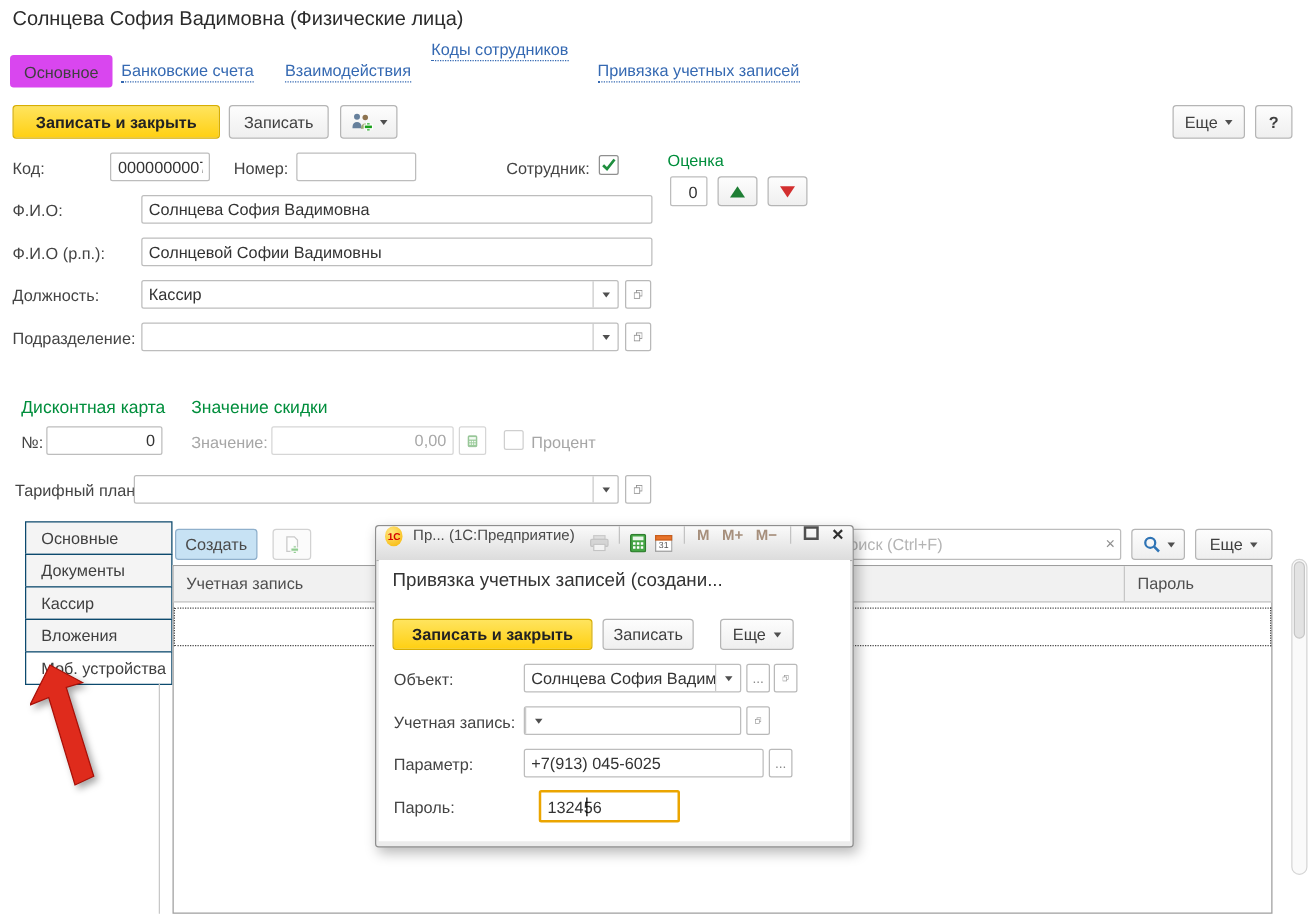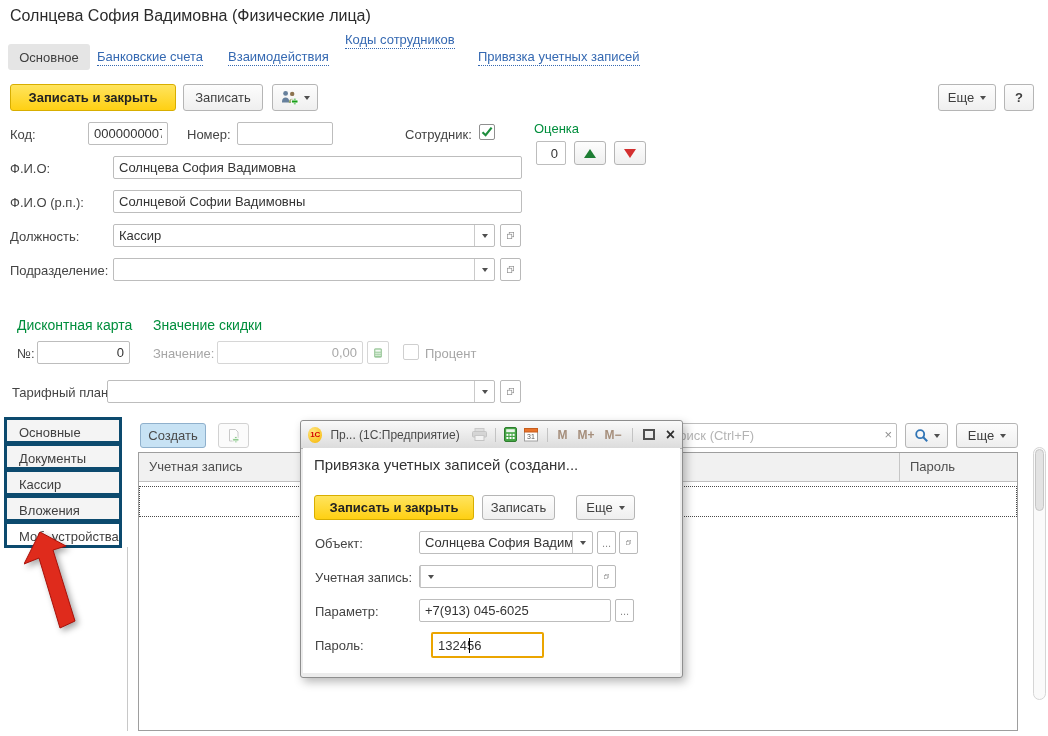--- a/index.html
+++ b/index.html
@@ -17,34 +17,34 @@
   .btn{box-sizing:border-box;border:1px solid #b5b5b5;border-radius:3px;background:linear-gradient(#fdfdfd,#efefef);
        font-family:inherit;font-size:13px;color:#3f3f3f;display:flex;align-items:center;justify-content:center;cursor:pointer;white-space:nowrap}
   .btn-yellow{background:linear-gradient(#ffe45e,#ffd013);border-color:#d8ae00;font-weight:bold;color:#222}
   .tri{display:inline-block;width:0;height:0;border-left:3.5px solid transparent;border-right:3.5px solid transparent;border-top:4px solid #4f4f4f}
   .combo{box-sizing:border-box;display:flex;border:1px solid #bdbdbd;border-radius:2px;background:#fff;height:23px}
   .combo .val{flex:1;padding:3px 5px 0 5px;font-size:13px;color:#333;white-space:nowrap;overflow:hidden}
   .combo .dd{width:19px;border-left:1px solid #cacaca;display:flex;align-items:center;justify-content:center;cursor:pointer}
   .sqbtn{box-sizing:border-box;border:1px solid #b9b9b9;border-radius:2px;background:#fff;display:flex;align-items:center;justify-content:center;cursor:pointer;font-size:11px;color:#555}
   .chk{box-sizing:border-box;width:16px;height:16px;border:1px solid #8f8f8f;border-radius:2px;background:#fff;display:flex;align-items:center;justify-content:center}
   .chk-dis{border-color:#cfcfcf}
-  .side-tab{box-sizing:border-box;position:absolute;left:4px;width:118px;height:27px;border:3px solid #0c4a6e;
+  .side-tab{box-sizing:border-box;position:absolute;left:20px;width:118px;height:27px;border:1px solid #0c4a6e;
             background:#f4f4f4;line-height:25px;padding-left:12px;color:#3f3f3f;cursor:pointer;white-space:nowrap}
   .side-tab.active{background:#fff}
   .hdr-cell{box-sizing:border-box;line-height:27px;padding-left:10px;color:#4f4f4f;white-space:nowrap;overflow:hidden}
   .sep{width:1px;height:14px;background:#c3c3c3}
   .titlebar-ico{display:flex;align-items:center;justify-content:center}
   .memtxt{font-size:12px;font-weight:bold;color:#a68f7c;letter-spacing:0}
 </style>
 </head>
 <body>
 
 <div class="abs" style="left:10px;top:7px;font-size:16px;color:#2b2b2b;white-space:nowrap">Солнцева София Вадимовна (Физические лица)</div>
 
-<div class="abs" style="left:8px;top:44px;width:82px;height:26px;background:#e5e5e5;border-radius:3px;
+<div class="abs" style="left:8px;top:44px;width:82px;height:26px;background:#d946ef;border-radius:3px;
      display:flex;align-items:center;justify-content:center">Основное</div>
 <a class="link abs" style="left:97px;top:49px">Банковские счета</a>
 <a class="link abs" style="left:228px;top:49px">Взаимодействия</a>
 <a class="link abs" style="left:345px;top:32px">Коды сотрудников</a>
 <a class="link abs" style="left:478px;top:49px">Привязка учетных записей</a>
 
 <button class="btn btn-yellow abs" style="left:10px;top:84px;width:166px;height:27px">Записать и закрыть</button>
 <button class="btn abs" style="left:183px;top:84px;width:80px;height:27px">Записать</button>
 <button class="btn abs" style="left:272px;top:84px;width:46px;height:27px;gap:5px">
   <span style="display:flex">
@@ -204,21 +204,21 @@
 </div>
 
 <div class="abs" style="left:1033px;top:447px;width:13px;height:253px;box-sizing:border-box;border:1px solid #d5d5d5;border-radius:7px;background:#fafafa">
   <div style="box-sizing:border-box;margin:1px;width:9px;height:62px;border:1px solid #c6c6c6;border-radius:5px;background:#e3e3e3"></div>
 </div>
 
 <div class="abs" style="left:300px;top:420px;width:381px;height:256px;z-index:5;background:#ececec;border:1px solid #8e8e8e;
      border-radius:3px;box-shadow:3px 4px 10px rgba(0,0,0,.28)">
 
   <div style="height:27px;background:linear-gradient(#fafafa,#dcdcdc);border-bottom:1px solid #b0b0b0;border-radius:3px 3px 0 0;
-       display:flex;align-items:center;padding:0 7px">
+       display:flex;padding:0 7px">
     <span style="width:16px;height:16px;border-radius:50%;
           background:radial-gradient(circle at 35% 30%,#ffe680,#f7b500);display:flex;align-items:center;justify-content:center;
           font-size:8px;font-weight:bold;color:#d40000">1С</span>
     <span style="margin-left:8px;font-size:12px;color:#4a4a4a;white-space:nowrap">Пр... (1С:Предприятие)</span>
     <span class="titlebar-ico" style="margin-left:12px">
       <svg width="15" height="13" viewBox="0 0 15 13" opacity="0.5">
         <rect x="3" y="0.5" width="9" height="3" fill="#cfcfcf" stroke="#a5a5a5"></rect>
         <rect x="0.5" y="3.5" width="14" height="5.5" rx="1" fill="#c0c0c0" stroke="#9d9d9d"></rect>
         <rect x="3" y="7.5" width="9" height="5" fill="#fff" stroke="#a5a5a5"></rect>
       </svg>

